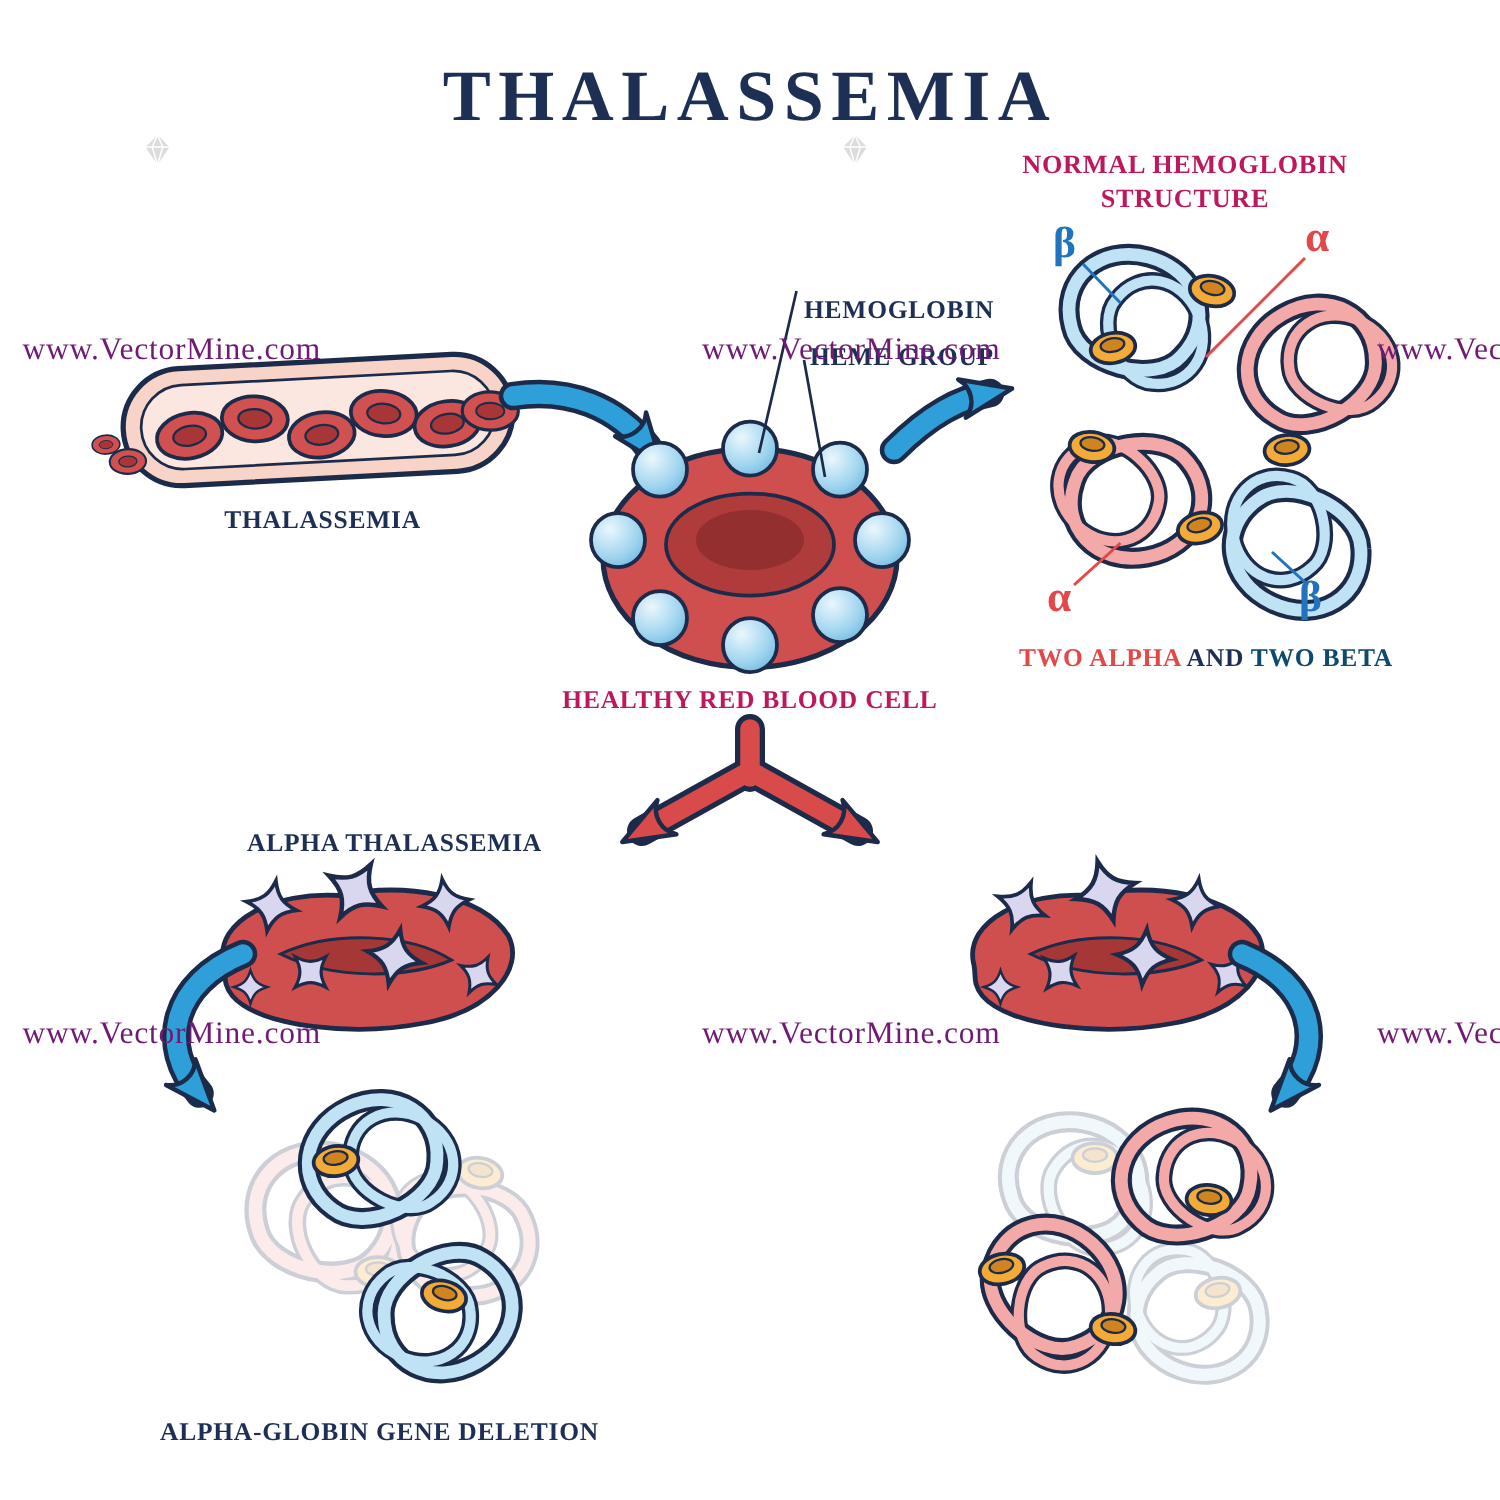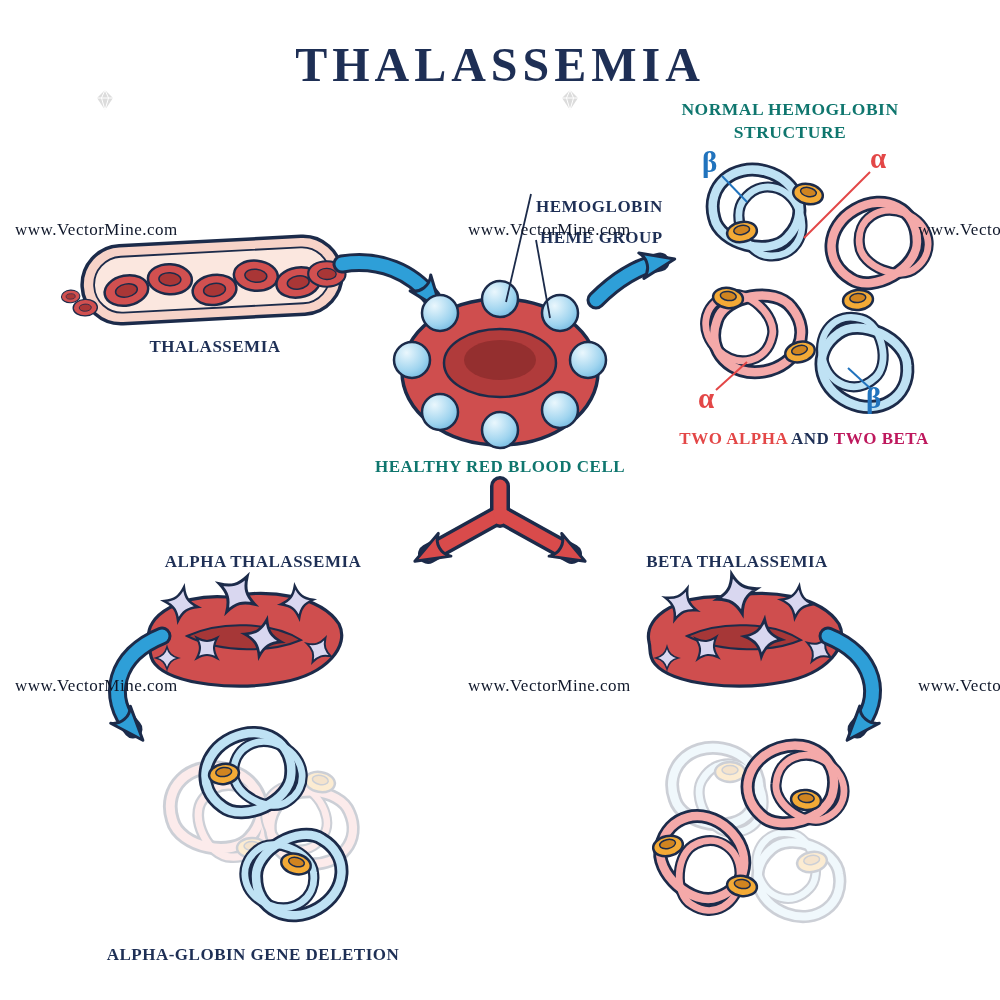--- a/index.html
+++ b/index.html
@@ -5,33 +5,33 @@
   html,body{margin:0;padding:0;background:#ffffff;}
   .canvas{
     position:relative;width:1000px;height:1000px;background:#ffffff;overflow:hidden;
     font-family:"Liberation Serif","DejaVu Serif",serif;
   }
   svg.scene{position:absolute;left:0;top:0;}
   .lbl{
     position:absolute;font-weight:700;color:#1e2f55;font-size:17px;
     letter-spacing:.5px;text-align:center;line-height:1.3;
   }
-  .lbl.blue{color:#0f766e;}
+  .lbl.blue{color:#be185d;}
   .lbl.left{text-align:left;}
   .title{font-size:48px;letter-spacing:5px;width:100%;left:0;top:34px;}
   .wm{
-    position:absolute;color:#0f172a;font-size:17px;font-weight:400;
+    position:absolute;color:#701a75;font-size:21px;font-weight:400;
     letter-spacing:.5px;white-space:nowrap;
   }
   .wm.clip{width:82px;overflow:hidden;}
   .greek{position:absolute;font-size:29px;font-weight:700;line-height:1;}
   .greek.red{color:#e34747;}
   .greek.blue{color:#2173bd;}
   .cap-red{color:#e34747;margin-left:26px;}
-  .cap-blue{color:#be185d;}
+  .cap-blue{color:#0c4a6e;}
 </style>
 </head>
 <body>
 
 <div class="canvas">
 
   <svg class="scene" width="1000" height="1000" viewBox="0 0 1000 1000">
     <defs>
       <radialGradient id="sphG" cx="0.35" cy="0.3" r="0.95">
         <stop offset="0" stop-color="#eaf7fd"></stop>
@@ -266,21 +266,20 @@
   <div class="lbl" style="left:630px;top:428px;width:322px;">
     <span class="cap-red">TWO ALPHA</span><span> AND </span><span class="cap-blue">TWO BETA</span>
   </div>
 
   <div class="greek blue" style="left:702px;top:148px;">β</div>
   <div class="greek red" style="left:870px;top:144px;">α</div>
   <div class="greek red" style="left:698px;top:384px;">α</div>
   <div class="greek blue" style="left:866px;top:384px;">β</div>
 
   <div class="lbl" style="left:148px;top:551px;width:230px;">ALPHA THALASSEMIA</div>
-  <div class="lbl" style="left:622px;top:551px;width:230px;">BETA THALASSEMIA</div>
 
   <div class="lbl" style="left:88px;top:944px;width:330px;">ALPHA-GLOBIN GENE DELETION</div>
 
   <div class="wm" style="left:15px;top:220px;">www.VectorMine.com</div>
   <div class="wm" style="left:468px;top:220px;">www.VectorMine.com</div>
   <div class="wm clip" style="left:918px;top:220px;">www.VectorMine.com</div>
   <div class="wm" style="left:15px;top:676px;">www.VectorMine.com</div>
   <div class="wm" style="left:468px;top:676px;">www.VectorMine.com</div>
   <div class="wm clip" style="left:918px;top:676px;">www.VectorMine.com</div>
 

